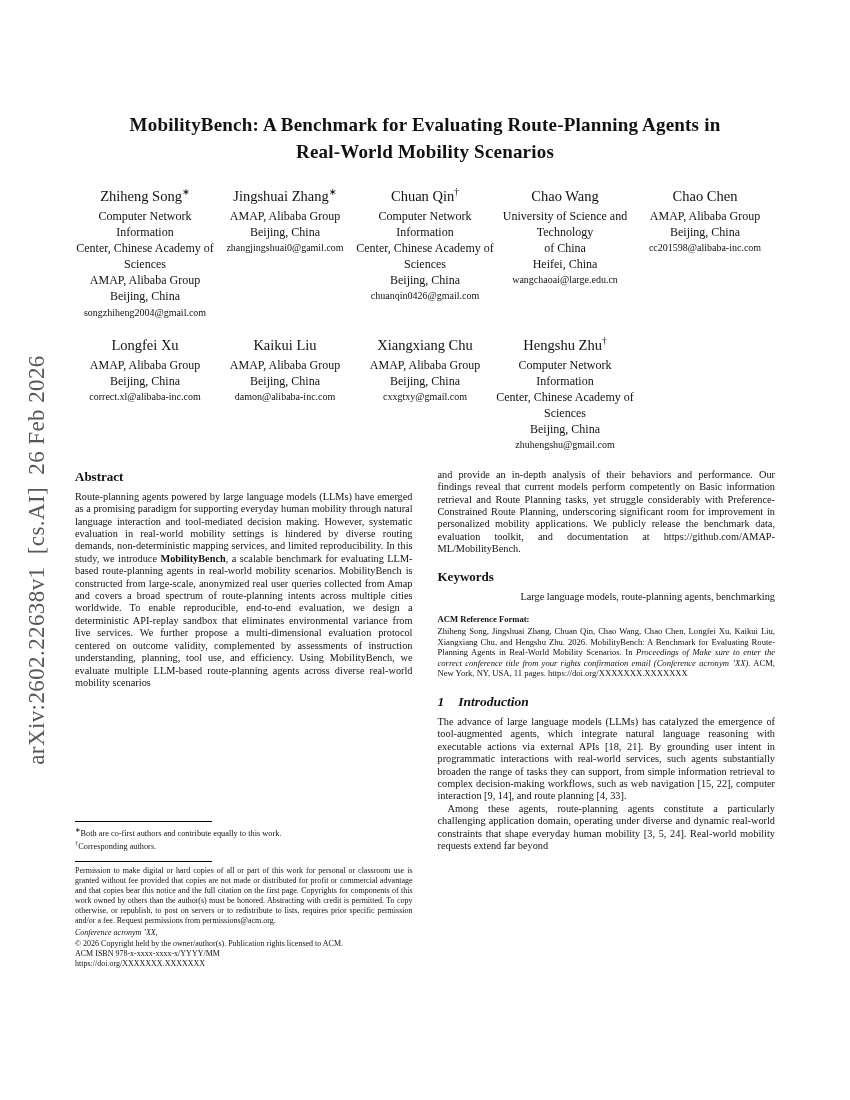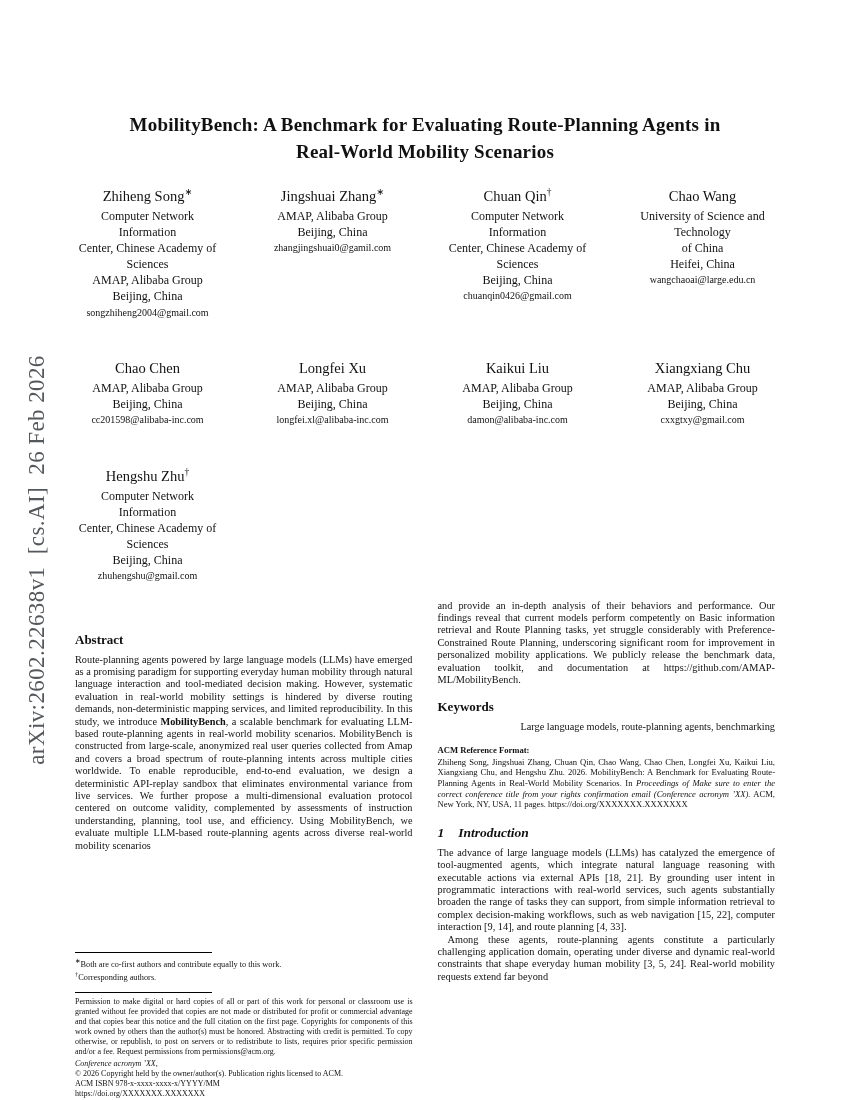--- a/index.html
+++ b/index.html
@@ -37,41 +37,40 @@
     line-height: 1.42;
     font-weight: 700;
     letter-spacing: 0.2px;
   }
 
   
   .authors {
     width: 700px;
     margin: 21px auto 0;
     display: grid;
-    grid-template-columns: 1fr 1fr 1fr 1fr;
+    grid-template-columns: 1fr 1fr 1fr 1fr 1fr;
     row-gap: 17px;
     column-gap: 0;
-    gap: 40px;
   }
   .author { text-align: center; }
   .author-name { font-size: 14.5px; line-height: 1.25; margin-bottom: 3px; }
   .author-name sup { font-size: 9.5px; }
   .author-aff { font-size: 12px; line-height: 1.34; white-space: pre-line; }
   .author-email { font-size: 10px; line-height: 1.34; margin-top: 1px; }
 
   
   .body {
     width: 700px;
     margin: 17px auto 0;
     display: flex;
     gap: 25px;
     height: 500px;
   }
   .col { width: 337.5px; }
-  .col-left { display: flex; flex-direction: column; margin-top: 32px; }
+  .col-left { display: flex; flex-direction: column; }
 
   .section-heading {
     font-size: 13px;
     font-weight: 700;
     margin: 0 0 6px 0;
   }
   .body-text {
     font-size: 10.3px;
     line-height: 12.4px;
     text-align: justify;
@@ -172,21 +171,21 @@
       <div class="author-name"><span>Chao Chen</span><sup></sup></div>
       <div class="author-aff">AMAP, Alibaba Group
 Beijing, China</div>
       <div class="author-email">cc201598@alibaba-inc.com</div>
     </div>
 
     <div class="author">
       <div class="author-name"><span>Longfei Xu</span><sup></sup></div>
       <div class="author-aff">AMAP, Alibaba Group
 Beijing, China</div>
-      <div class="author-email">longfei.xl@alibaba-inc.com</div>
+      <div class="author-email">correct.xl@alibaba-inc.com</div>
     </div>
 
     <div class="author">
       <div class="author-name"><span>Kaikui Liu</span><sup></sup></div>
       <div class="author-aff">AMAP, Alibaba Group
 Beijing, China</div>
       <div class="author-email">damon@alibaba-inc.com</div>
     </div>
 
     <div class="author">

